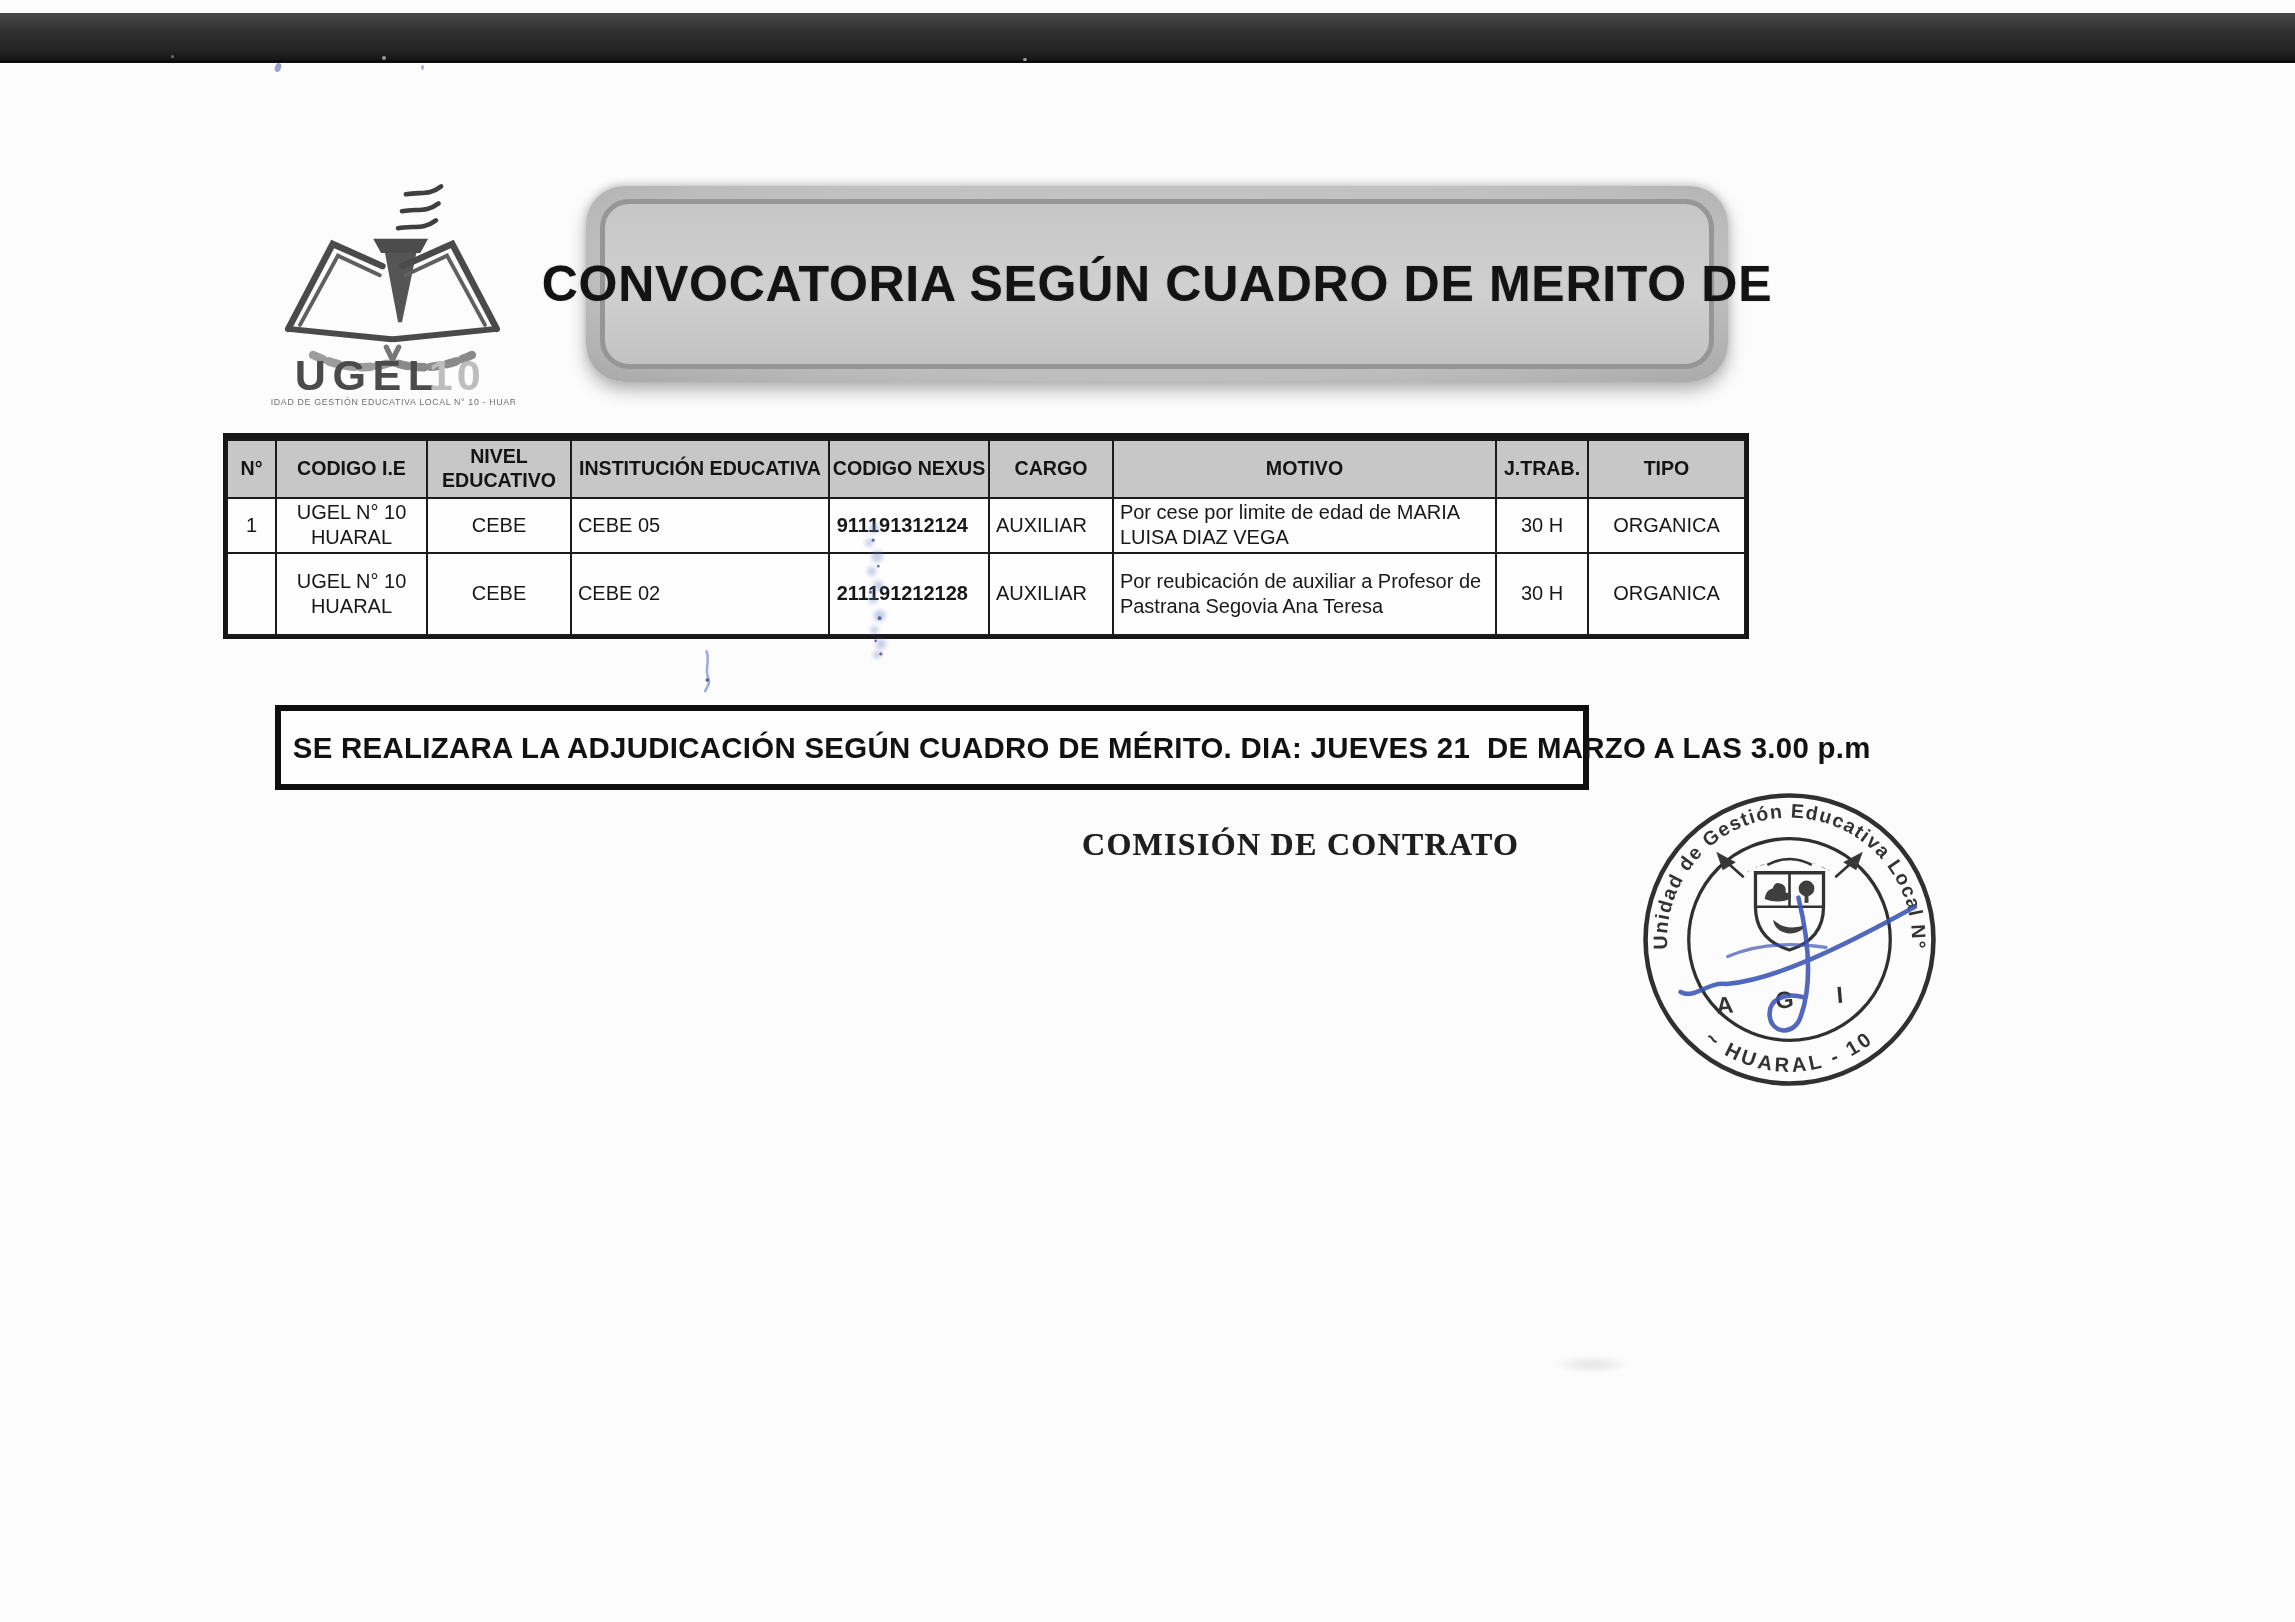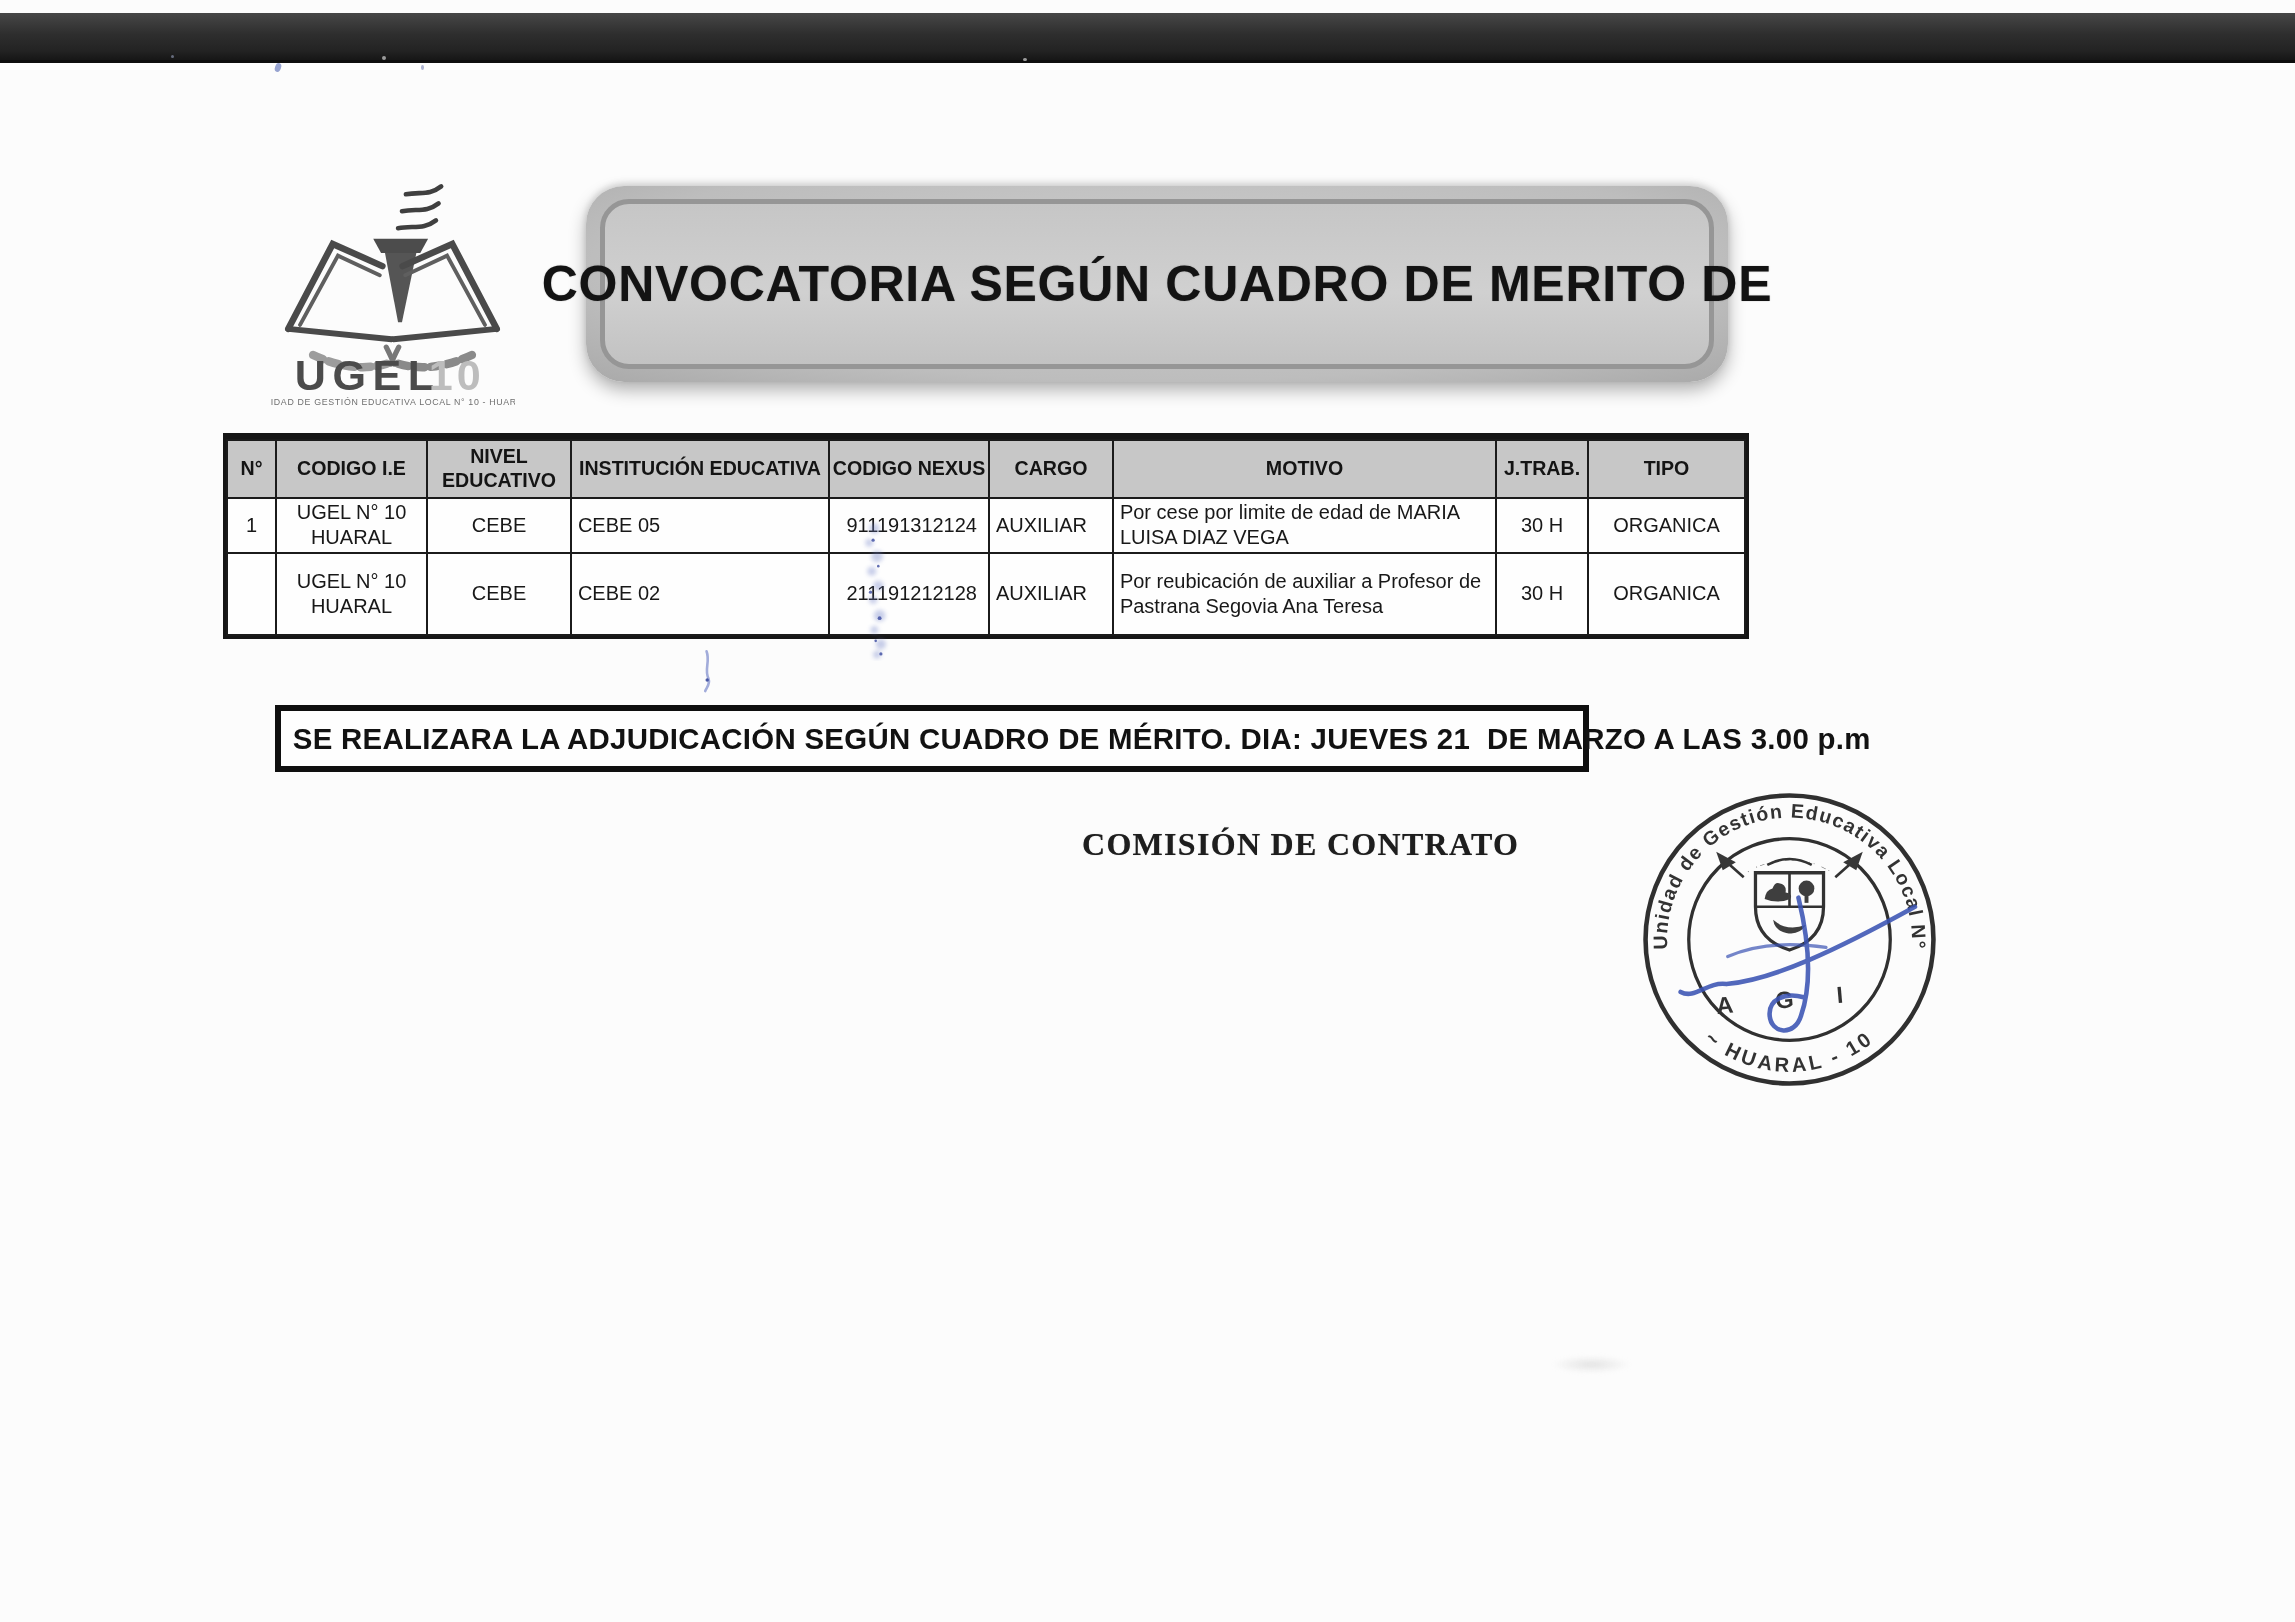--- a/index.html
+++ b/index.html
@@ -42,24 +42,24 @@
   table.doc th,table.doc td{
     border:2.6px solid #1b1b1b;vertical-align:middle;text-align:center;
     padding:1.3px 2.6px;overflow:hidden;
   }
   table.doc th{
     background:#c7c7c7;font-weight:bold;font-size:19.6px;line-height:23.6px;color:#141414;
   }
   table.doc td{font-size:20px;line-height:25px;color:#181818;background:#fefefe;}
   tr.hrow{height:58px;} tr.r1{height:54px;} tr.r2{height:82px;}
   table.doc td:nth-child(4),table.doc td:nth-child(6),table.doc td:nth-child(7){text-align:left;padding-left:5.9px;}
-  table.doc td:nth-child(5){text-align:right;padding-right:11px;}
+  table.doc td:nth-child(5){text-align:right;padding-right:20px;font-weight:bold;}
   
   .notice{
-    position:absolute;left:275px;top:705px;width:1314px;height:67px;
+    position:absolute;left:275px;top:705px;width:1314px;height:85px;
     border:6.5px solid #0f0f0f;background:#fefefe;box-sizing:border-box;
     display:flex;align-items:center;padding-left:11.8px;
   }
   .notice-text{font-weight:bold;font-size:29.4px;color:#121212;white-space:pre;letter-spacing:0.3px;}
   
   .commission{
     position:absolute;left:1082px;top:826px;
     font-family:"Liberation Serif",serif;font-weight:bold;font-size:32px;
     letter-spacing:1.3px;color:#1e1e1e;text-shadow:0 0 0.7px rgba(0,0,0,.5);
   }

